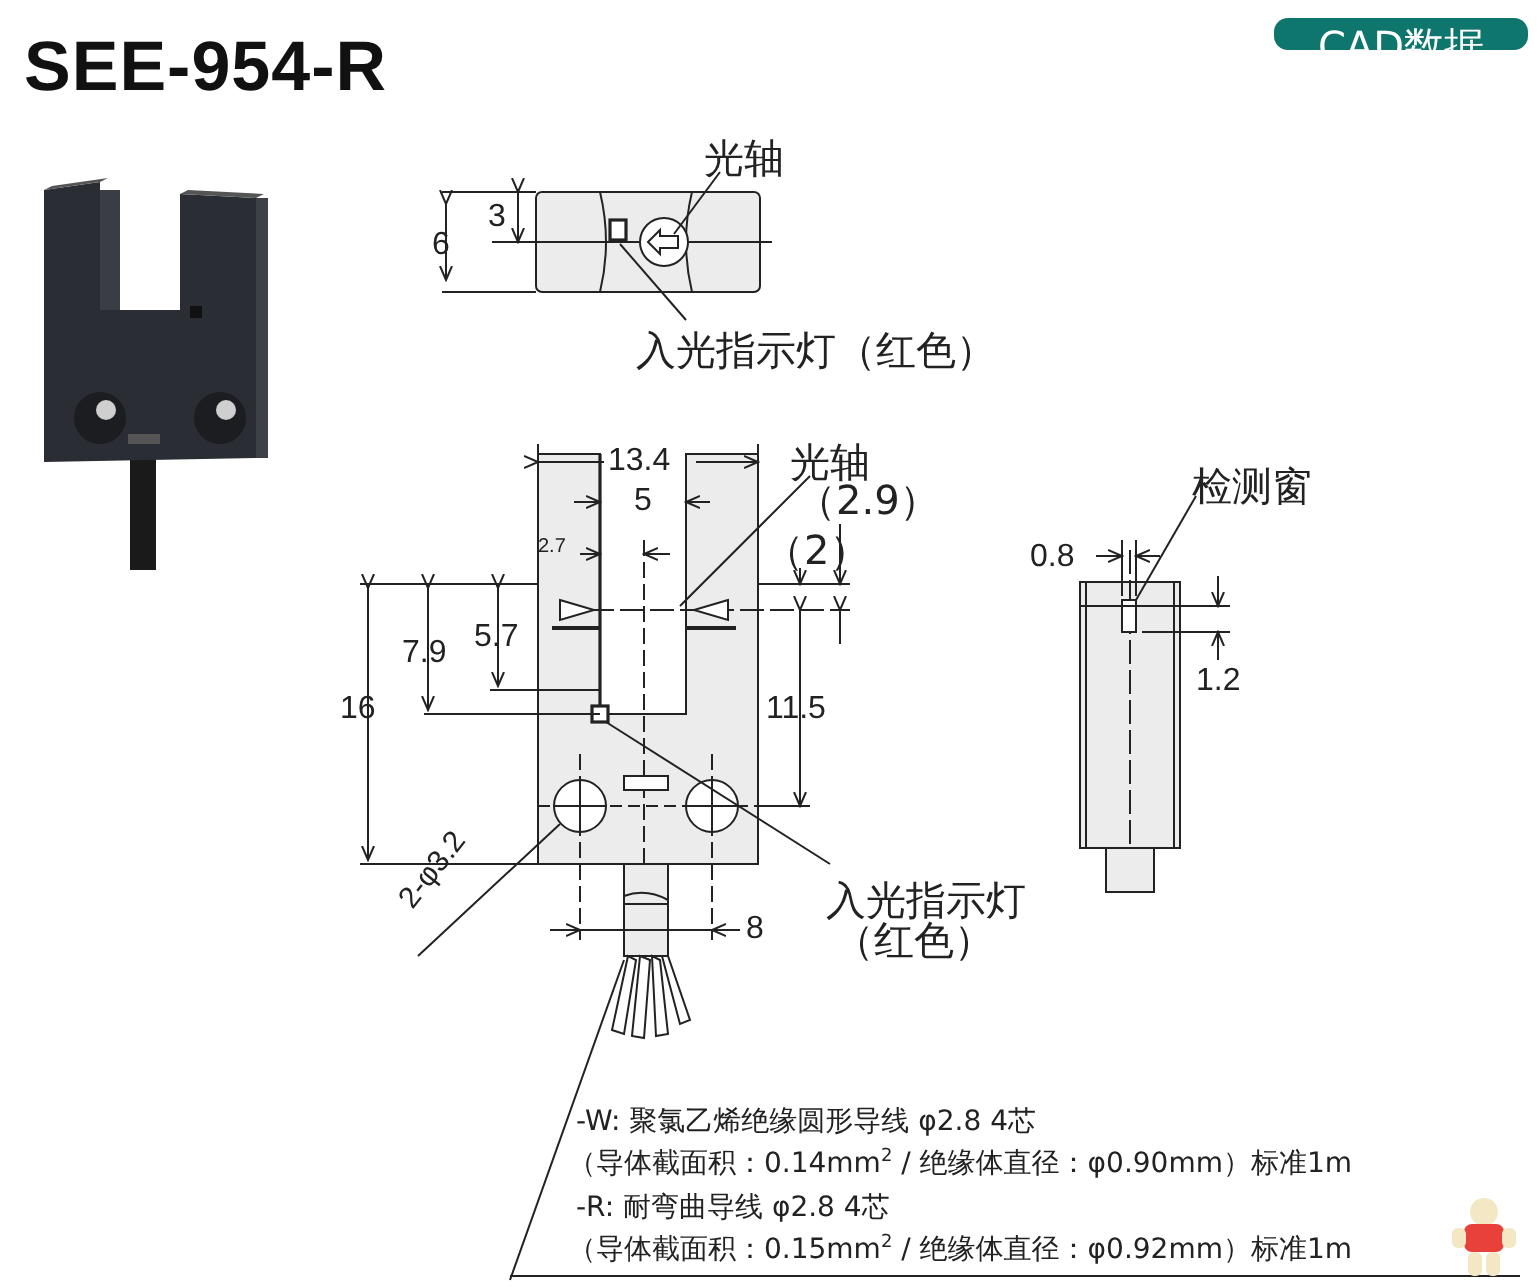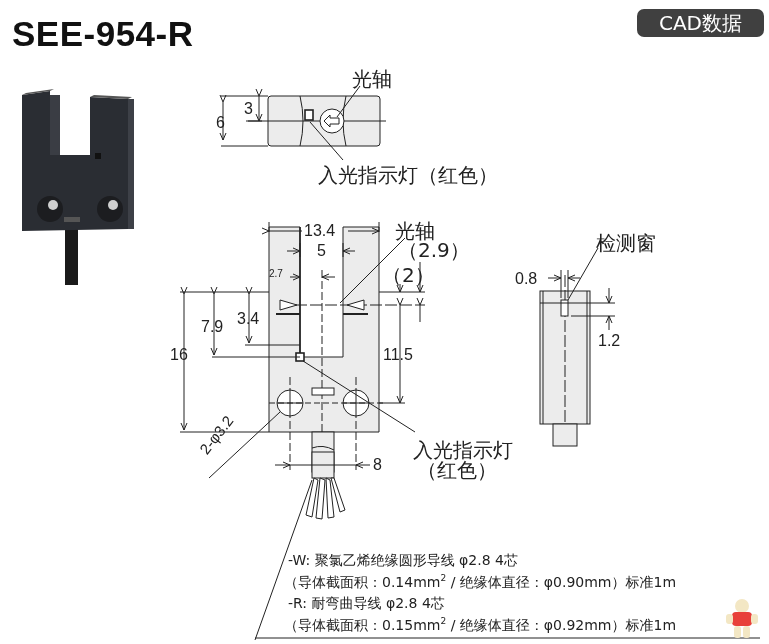--- a/index.html
+++ b/index.html
@@ -1,18 +1,18 @@
 <!DOCTYPE html>
 <html><head>
 <meta charset="utf-8">
 <style>
   html, body { margin:0; padding:0; background:#ffffff; }
   body { width:769px; height:644px; position:relative; overflow:hidden; font-family:"Liberation Sans", "DejaVu Sans", sans-serif; color:#222; }
   .title { position:absolute; left:12px; top:14px; font-size:35px; font-weight:bold; color:#111; letter-spacing:0.5px; font-family:"Liberation Sans", sans-serif; }
-  .cad-btn { position:absolute; left:637px; top:9px; width:127px; height:28px; background:#404040; border-radius:7px; color:#fff; font-size:20px; text-align:center; line-height:28px; font-family:"DejaVu Sans", sans-serif; }
+  .cad-btn { position:absolute; left:637px; top:9px; width:127px; height:16px; background:#0f766e; border-radius:7px; color:#fff; font-size:20px; text-align:center; line-height:28px; font-family:"DejaVu Sans", sans-serif; }
   .photo { position:absolute; left:20px; top:85px; width:118px; height:200px; }
   svg.drawing { position:absolute; left:0; top:0; }
   .lbl { position:absolute; font-size:20px; color:#222; white-space:nowrap; font-family:"DejaVu Sans", sans-serif; }
   .dim { position:absolute; font-size:16px; color:#222; white-space:nowrap; font-family:"Liberation Sans", sans-serif; }
   .note { position:absolute; left:288px; font-size:14px; color:#222; white-space:nowrap; font-family:"DejaVu Sans", sans-serif; }
   sup { font-size:9px; }
   .mascot { position:absolute; left:724px; top:598px; width:36px; height:42px; }
 </style>
 </head>
 <body>
@@ -154,21 +154,21 @@
 <div class="lbl" style="left:318px;top:162px;">入光指示灯（红色）</div>
 
 <div class="dim" style="left:304px;top:222px;">13.4</div>
 <div class="dim" style="left:317px;top:242px;">5</div>
 <div class="dim" style="left:269px;top:268px;font-size:10px;">2.7</div>
 <div class="lbl" style="left:395px;top:218px;">光轴</div>
 <div class="lbl" style="left:398px;top:237px;">（2.9）</div>
 <div class="lbl" style="left:382px;top:262px;">（2）</div>
 <div class="dim" style="left:170px;top:346px;">16</div>
 <div class="dim" style="left:201px;top:318px;">7.9</div>
-<div class="dim" style="left:237px;top:310px;">3.4</div>
+<div class="dim" style="left:237px;top:310px;">5.7</div>
 <div class="dim" style="left:383px;top:346px;">11.5</div>
 <div class="dim" style="left:196px;top:447px;transform:rotate(-52deg);transform-origin:left top;font-size:15px;">2-φ3.2</div>
 <div class="dim" style="left:373px;top:456px;">8</div>
 <div class="lbl" style="left:413px;top:437px;">入光指示灯</div>
 <div class="lbl" style="left:417px;top:457px;">（红色）</div>
 
 <div class="lbl" style="left:596px;top:230px;">检测窗</div>
 <div class="dim" style="left:515px;top:270px;">0.8</div>
 <div class="dim" style="left:598px;top:332px;">1.2</div>
 

